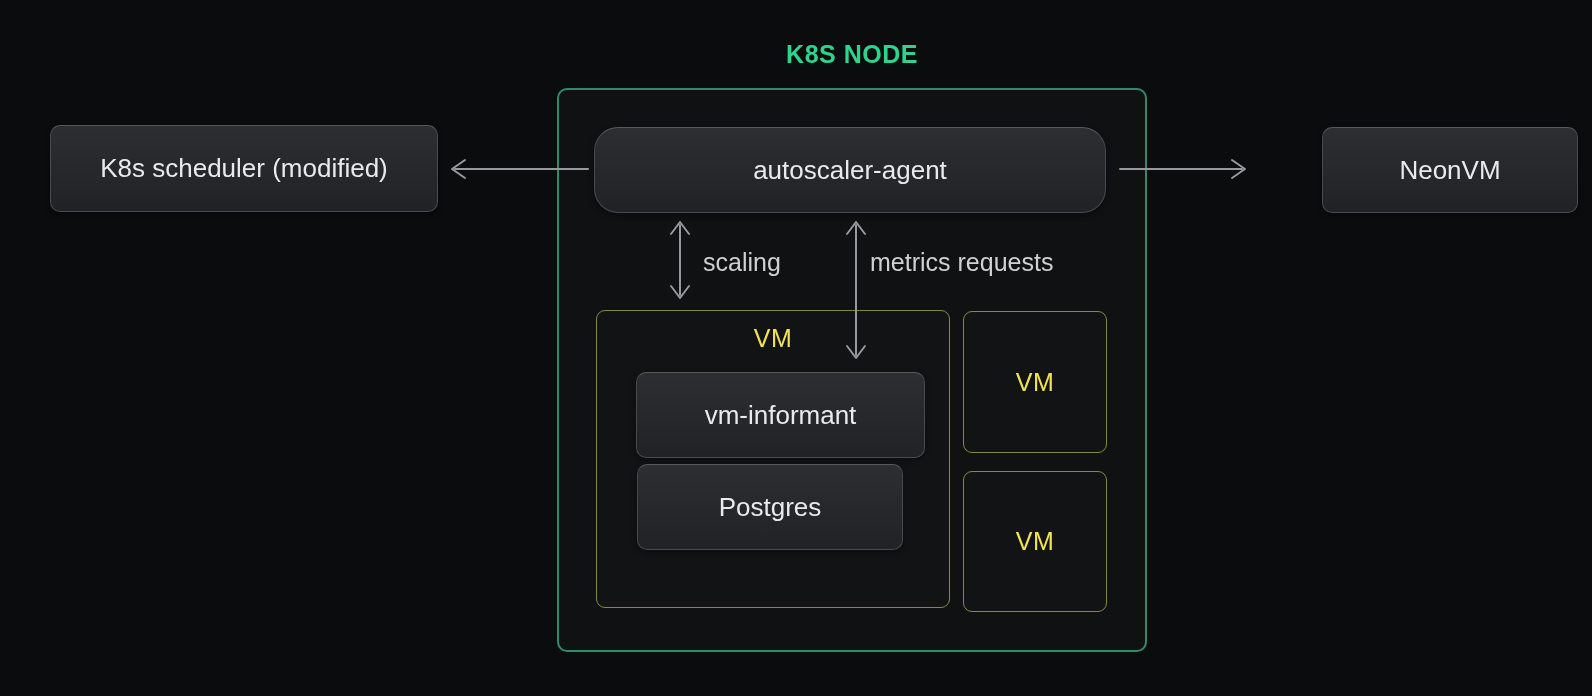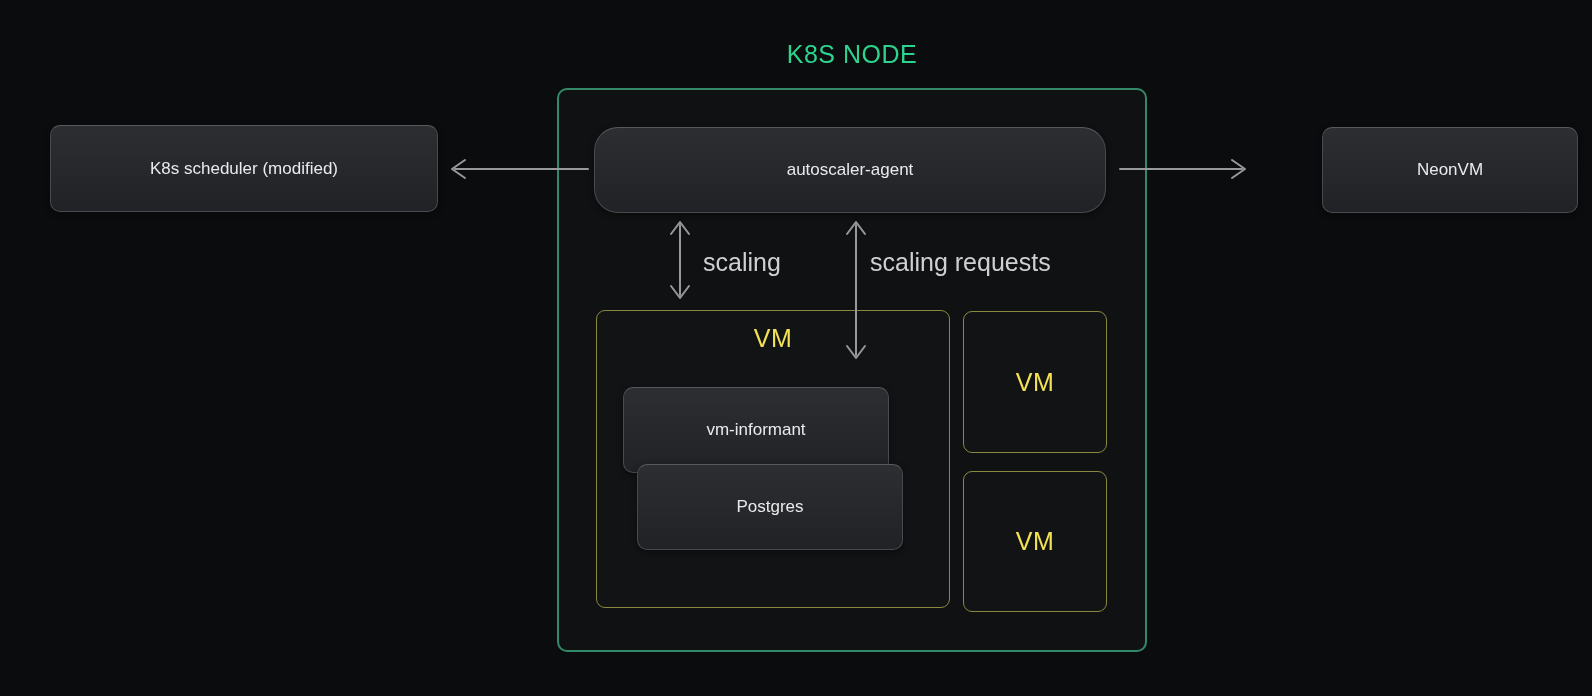--- a/index.html
+++ b/index.html
@@ -2,38 +2,38 @@
 <html><head>
 <meta charset="utf-8">
 <style>
   html,body{margin:0;padding:0;background:#0b0c0d;}
   .stage{
     position:relative;width:1592px;height:696px;background:#0b0c0d;
     font-family:"Liberation Sans","DejaVu Sans",sans-serif;overflow:hidden;
   }
   .k8s-node-title{
     position:absolute;left:557px;top:40px;width:590px;text-align:center;
-    font-size:25px;font-weight:normal;letter-spacing:.5px;color:#2dd48e;
+    font-size:25px;font-weight:bold;letter-spacing:.5px;color:#2dd48e;
   }
   .k8s-node-box{
     position:absolute;left:557px;top:88px;width:590px;height:564px;
     border:2px solid #338a68;border-radius:10px;background:#101112;
     box-sizing:border-box;
   }
   .gray-box{
     position:absolute;display:flex;align-items:center;justify-content:center;
     background:linear-gradient(180deg,#2c2e32 0%,#202226 100%);
     border:1px solid #474a4f;border-top-color:#56595e;border-radius:10px;
-    color:#e9eaeb;font-size:17px;box-sizing:border-box;
+    color:#e9eaeb;font-size:26px;box-sizing:border-box;
     box-shadow:0 2px 6px rgba(0,0,0,.45);
   }
   .box-scheduler{left:50px;top:125px;width:388px;height:87px;}
   .box-agent{left:594px;top:127px;width:512px;height:86px;border-radius:24px;}
   .box-neonvm{left:1322px;top:127px;width:256px;height:86px;}
-  .box-informant{left:623px;top:372px;width:266px;height:86px;margin-top:15px;}
+  .box-informant{left:636px;top:372px;width:289px;height:86px;}
   .box-postgres{left:637px;top:464px;width:266px;height:86px;text-align:right;}
   .vm-box{
     position:absolute;border:1.5px solid #8a8742;border-radius:9px;
     background:rgba(255,255,255,0.012);box-sizing:border-box;
   }
   .vm-large{left:596px;top:310px;width:354px;height:298px;}
   .vm-small-1{left:963px;top:311px;width:144px;height:142px;}
   .vm-small-2{left:963px;top:471px;width:144px;height:141px;}
   .vm-label{
     color:#f2e356;font-size:25px;font-weight:normal;letter-spacing:.5px;
@@ -93,21 +93,21 @@
   <div class="vm-box vm-small-1">
     <div class="vm-label vm-label-center">VM</div>
   </div>
 
   <div class="vm-box vm-small-2">
     <div class="vm-label vm-label-center">VM</div>
   </div>
 
   <div class="edge-label label-metrics">scaling</div>
 
-  <div class="edge-label label-scaling">scaling requests</div>
+  <div class="edge-label label-scaling">metrics requests</div>
 
   <svg class="arrow-overlay" viewBox="0 0 1592 696">
 
     <g>
       <line x1="588" y1="169" x2="455" y2="169"></line>
       <path d="M465,160 L452,169 L465,178"></path>
     </g>
 
     <g>
       <line x1="1120" y1="169" x2="1242" y2="169"></line>

